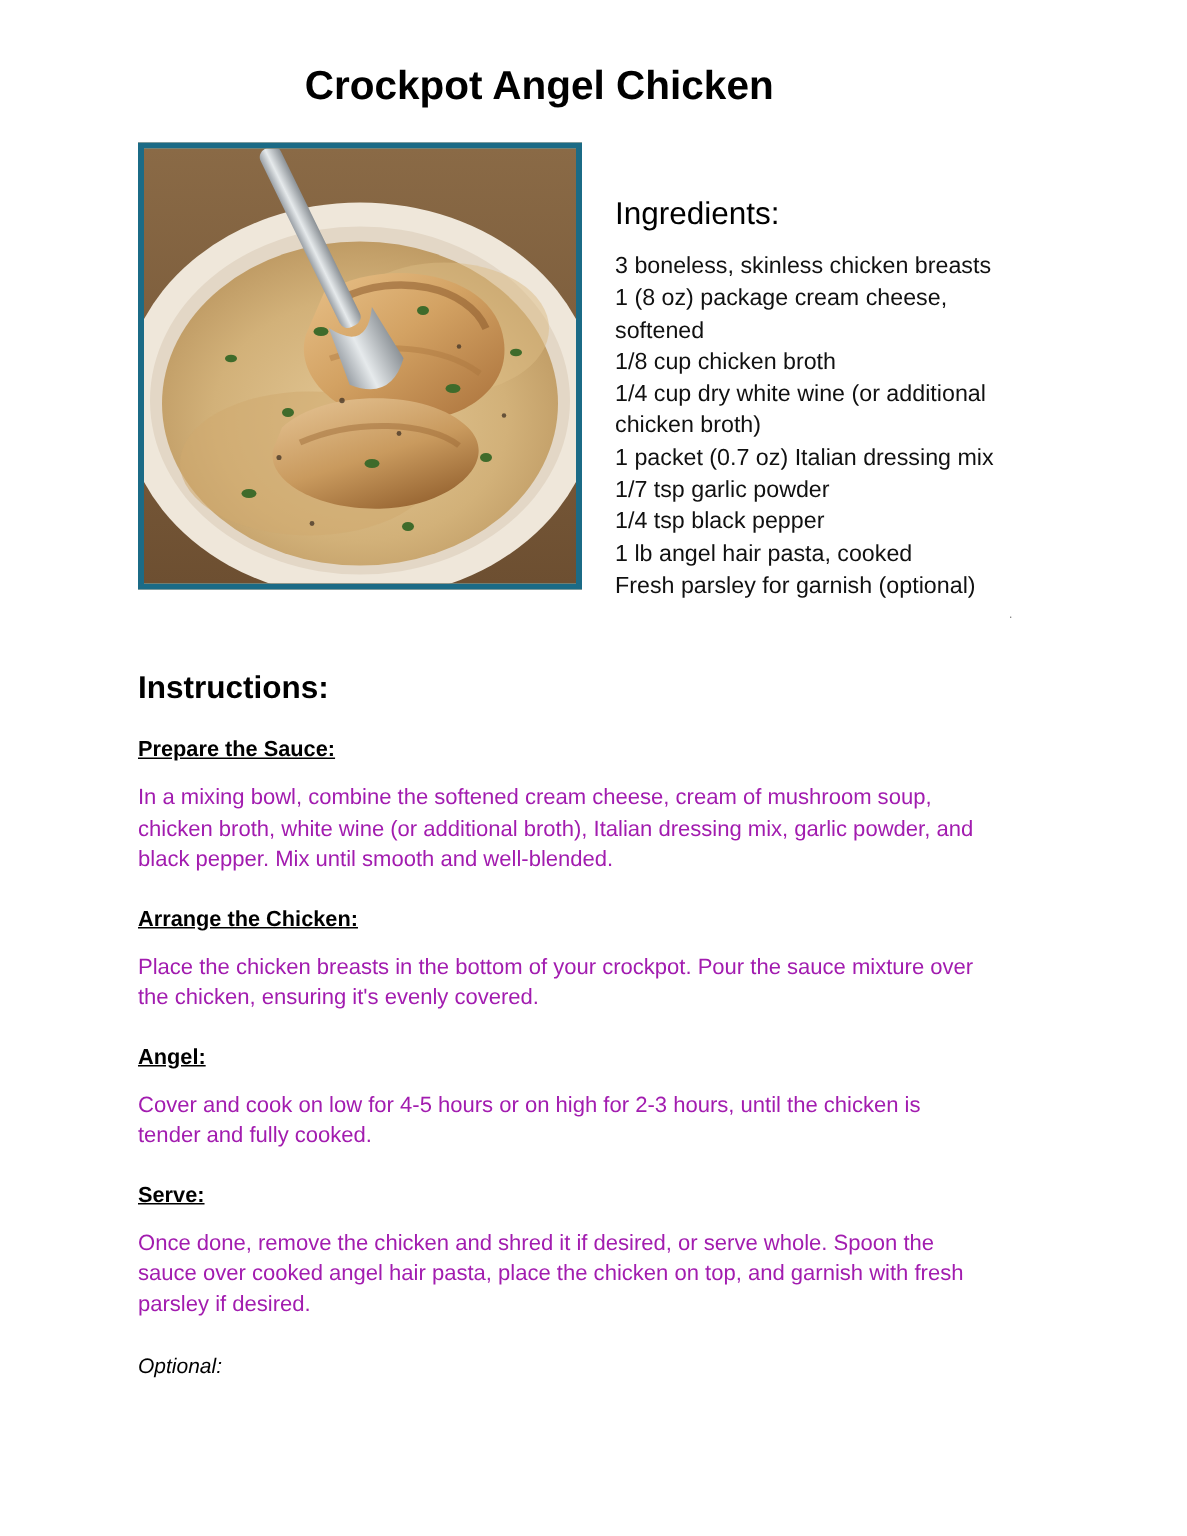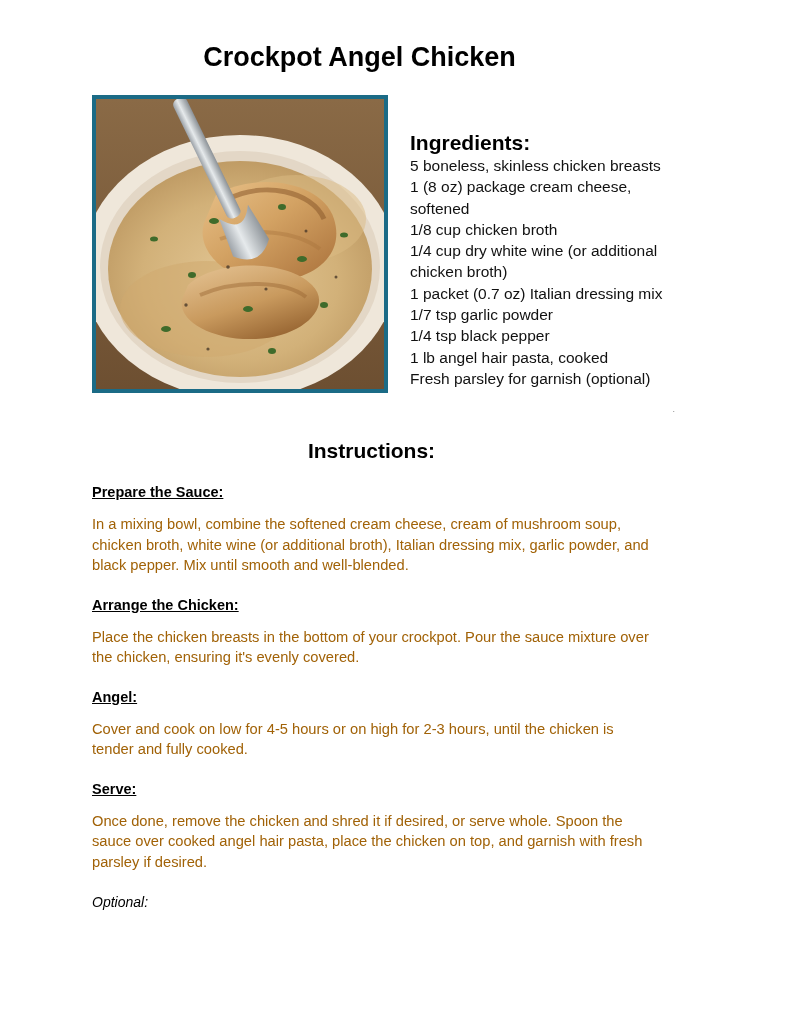--- a/index.html
+++ b/index.html
@@ -56,22 +56,22 @@
   }
   .photo-inner svg { display: block; }
 
   .ingredients {
     margin-left: 22px;
     flex: 1 1 auto;
     padding-top: 36px;
   }
   .section-head {
     font-size: 21px;
-    font-weight: bold;
-    margin: 0 0 0 0;
+    font-weight: normal;
+    margin: 0 0 12px 0;
   }
   .ing-list {
     list-style: none;
     margin: 0;
     padding: 0;
     font-size: 15.5px;
     line-height: 21.3px;
     color: #111;
   }
   .ing-list li {
@@ -81,37 +81,36 @@
 
   
   .instructions {
     padding: 0 68px 0 92px;
     margin-top: 46px;
   }
   .instr-head {
     font-size: 21px;
     font-weight: bold;
     margin: 0 0 20px 0;
-    text-align: center;
   }
   .step {
     margin-bottom: 20px;
   }
   .step-title {
     font-size: 14.5px;
     font-weight: bold;
     text-decoration: underline;
     margin: 0 0 14px 0;
     display: inline-block;
   }
   .step-body {
     font-size: 14.7px;
     line-height: 20.5px;
     margin: 0;
-    color: #a16207;
+    color: #a21caf;
   }
   .plain-line {
     font-size: 14px;
     line-height: 20.5px;
     margin: 0 0 14px 0;
     font-style: italic;
   }
   .tiny-mark {
     position: absolute;
     right: 44px;
@@ -201,21 +200,21 @@
             <circle cx="240" cy="178" r="1.5"></circle>
             <circle cx="112" cy="250" r="1.6"></circle>
           </g>
         </svg>
       </div>
     </div>
 
     <div class="ingredients">
       <h2 class="section-head">Ingredients:</h2>
       <ul class="ing-list">
-        <li>5 boneless, skinless chicken breasts</li>
+        <li>3 boneless, skinless chicken breasts</li>
         <li>1 (8 oz) package cream cheese, softened</li>
         <li>1/8 cup chicken broth</li>
         <li>1/4 cup dry white wine (or additional chicken broth)</li>
         <li>1 packet (0.7 oz) Italian dressing mix</li>
         <li>1/7 tsp garlic powder</li>
         <li>1/4 tsp black pepper</li>
         <li>1 lb angel hair pasta, cooked</li>
         <li>Fresh parsley for garnish (optional)</li>
       </ul>
     </div>

